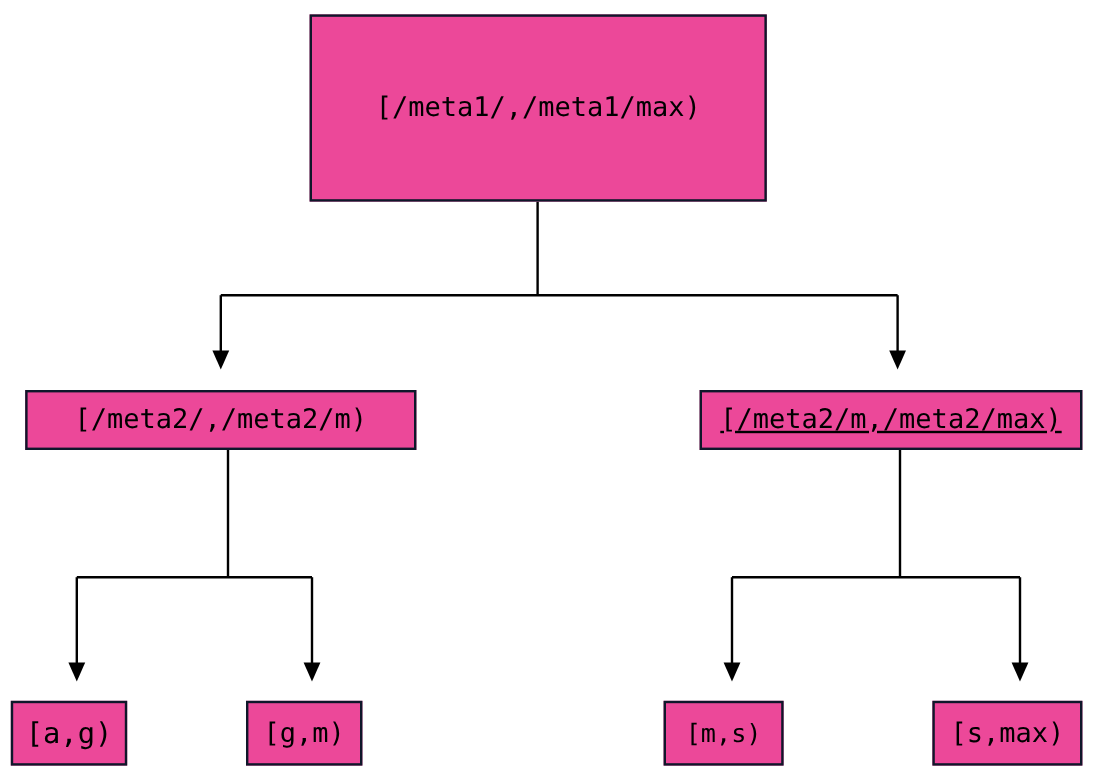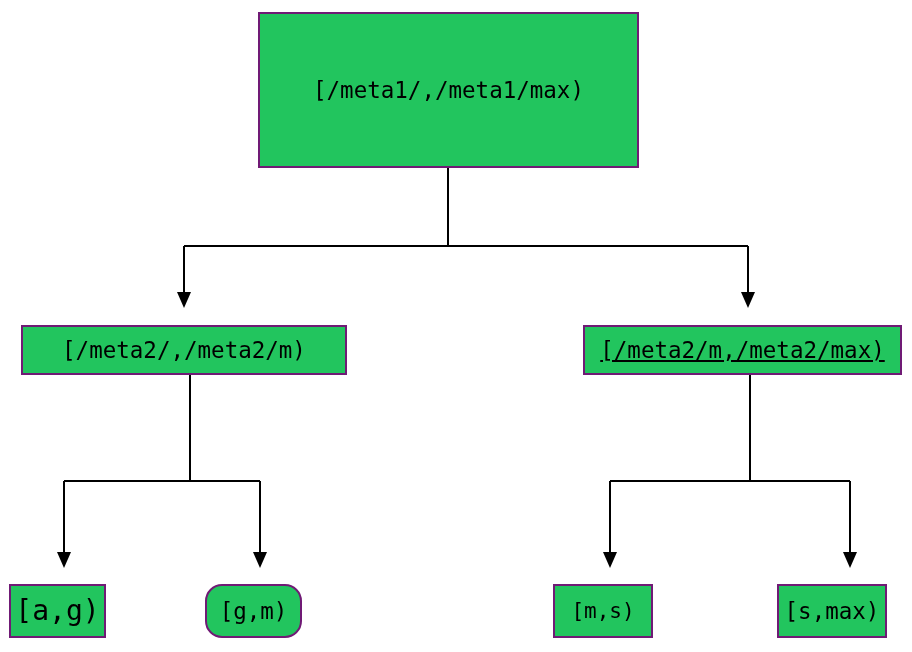--- a/index.html
+++ b/index.html
@@ -20,22 +20,22 @@
     position: absolute;
     left: 0;
     top: 0;
     width: 912px;
     height: 652px;
     pointer-events: none;
   }
   .node-box {
     position: absolute;
     box-sizing: border-box;
-    border: 2px solid #701a75;
-    background: #22c55e;
+    border: 2px solid #0f172a;
+    background: #ec4899;
     display: flex;
     align-items: center;
     justify-content: center;
     color: #000000;
     letter-spacing: 0px;
     white-space: nowrap;
   }
   .node-label {
     display: block;
     line-height: 1;
@@ -63,42 +63,41 @@
     height: 50px;
     font-size: 22.5px;
     text-decoration: underline;
   }
   
   #node-leaf-ag {
     left: 9px;
     top: 584px;
     width: 97px;
     height: 54px;
-    font-size: 28px;
+    font-size: 24px;
     text-align: right;
   }
   #node-leaf-gm {
     left: 205px;
     top: 584px;
     width: 97px;
     height: 54px;
     font-size: 22.5px;
-    border-radius: 17px;
   }
   #node-leaf-ms {
     left: 553px;
     top: 584px;
     width: 100px;
     height: 54px;
     font-size: 21px;
   }
   #node-leaf-smax {
     left: 777px;
     top: 584px;
-    width: 110px;
+    width: 125px;
     height: 54px;
     font-size: 22.5px;
   }
 </style>
 </head>
 <body>
 
 <div id="diagram-root">
 
   <svg id="edge-layer" width="912" height="652" viewBox="0 0 912 652" xmlns="http://www.w3.org/2000/svg">

